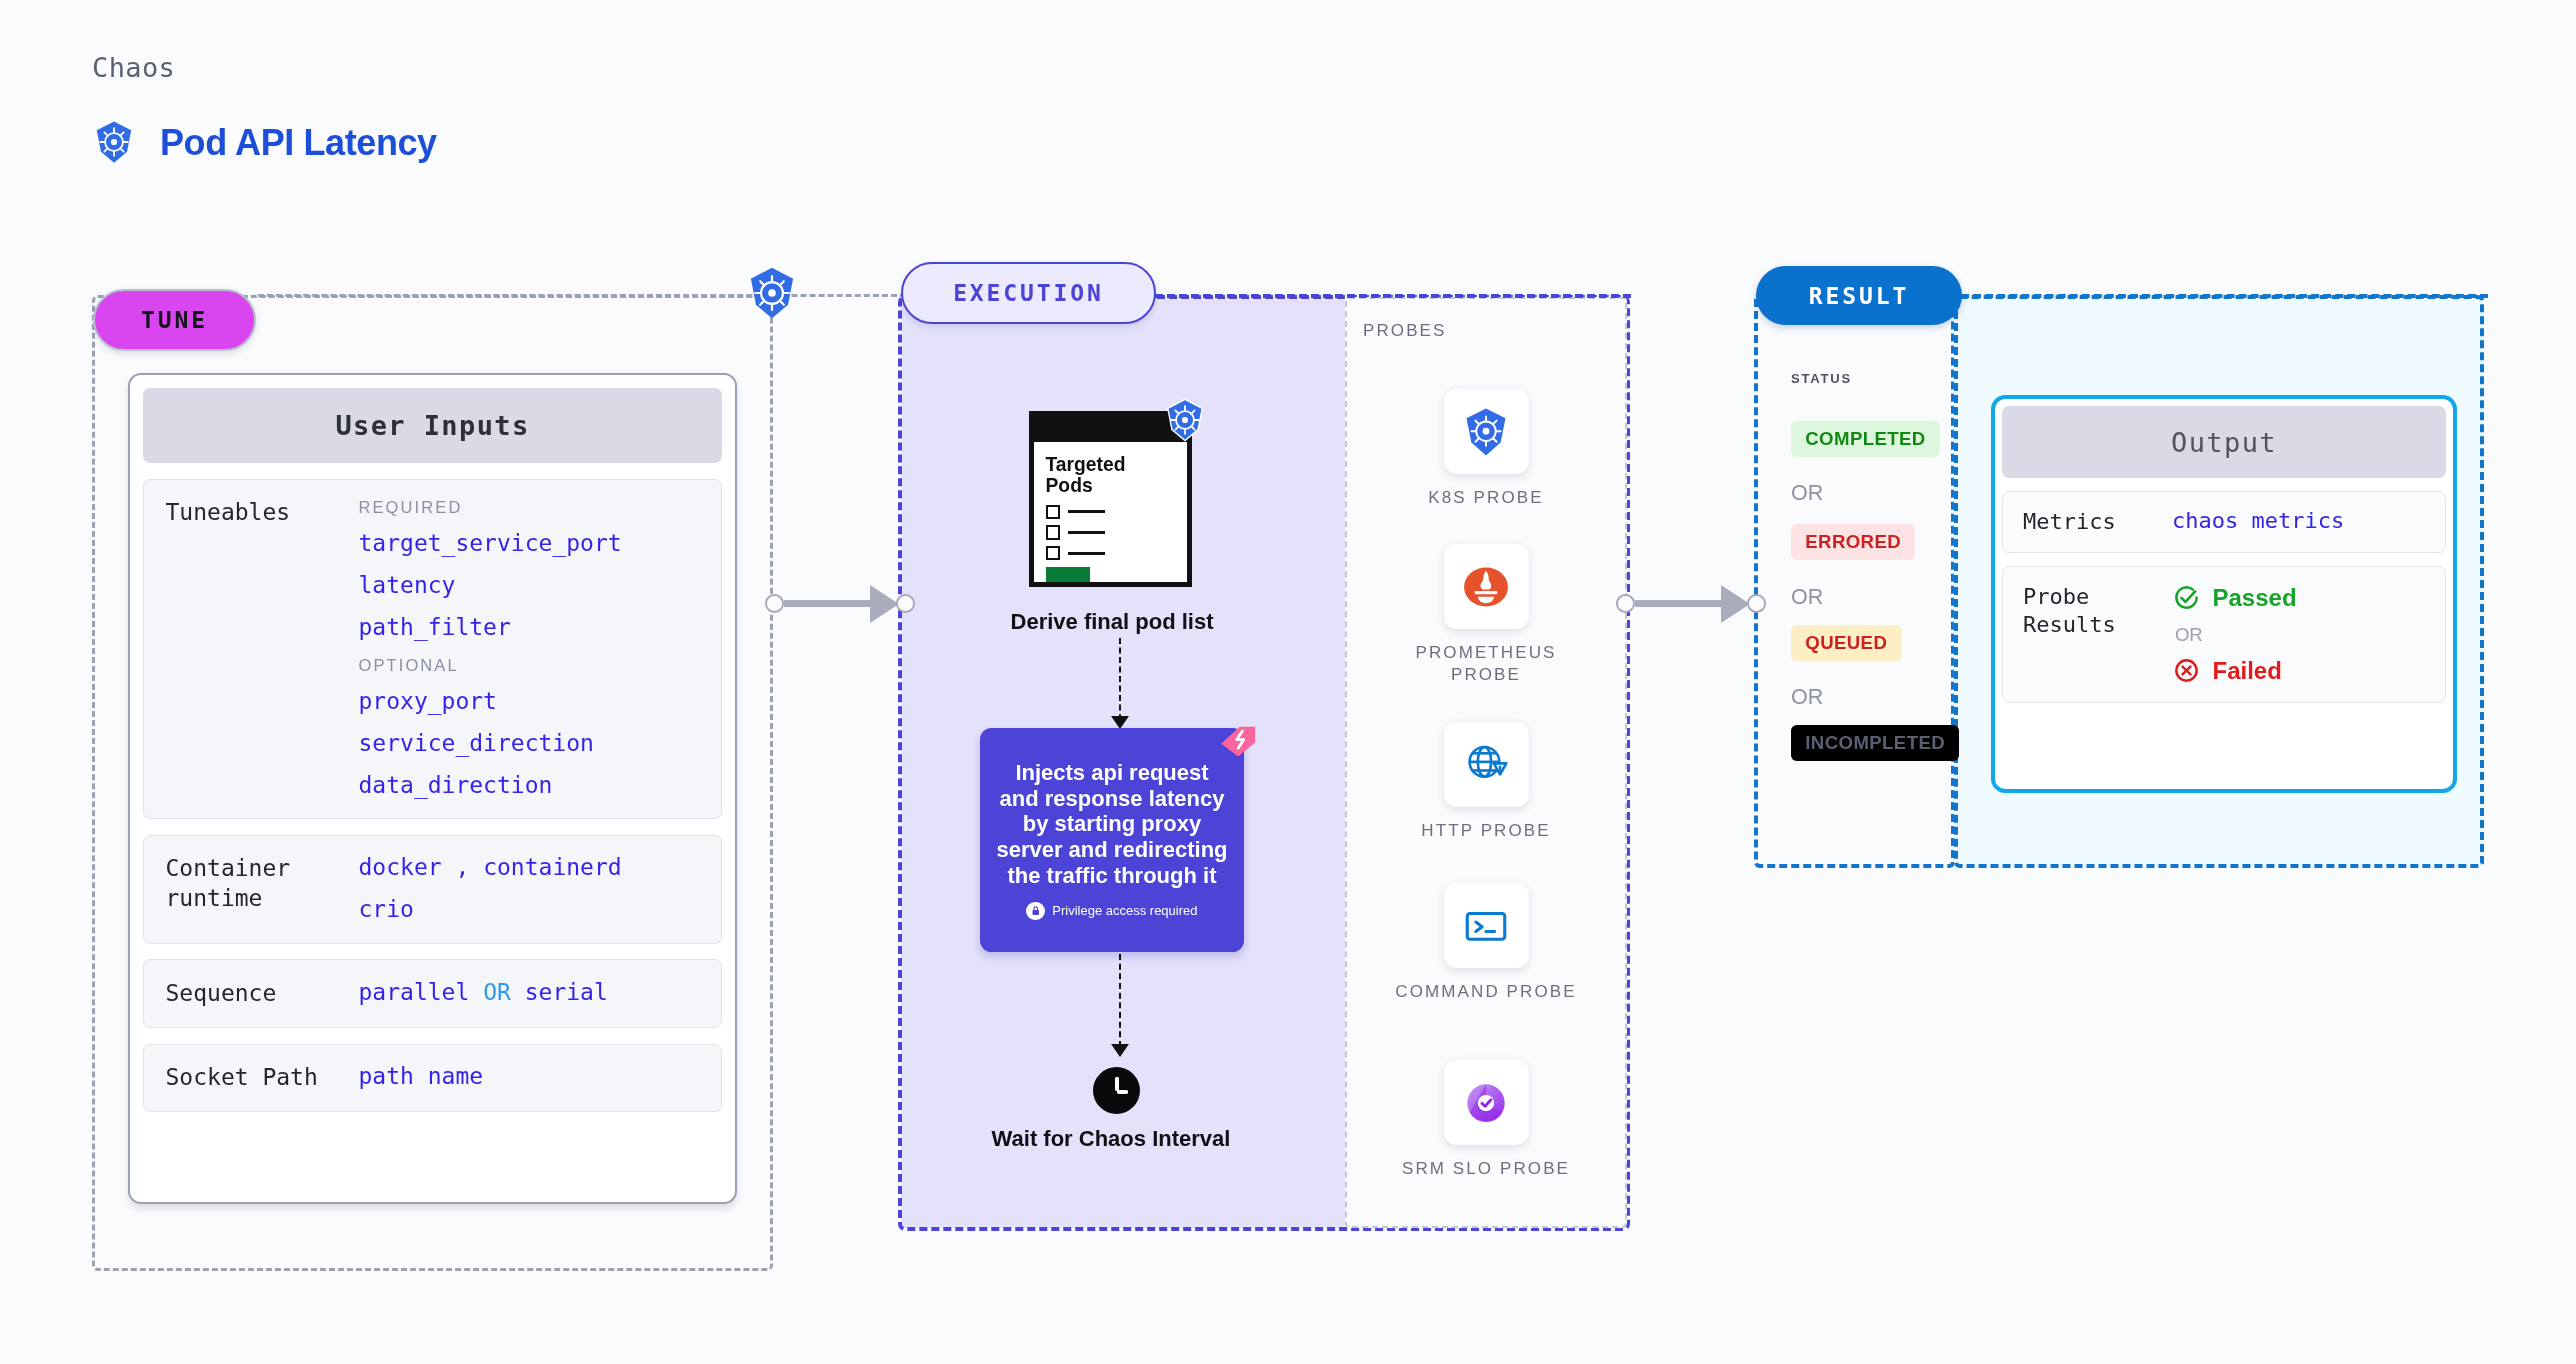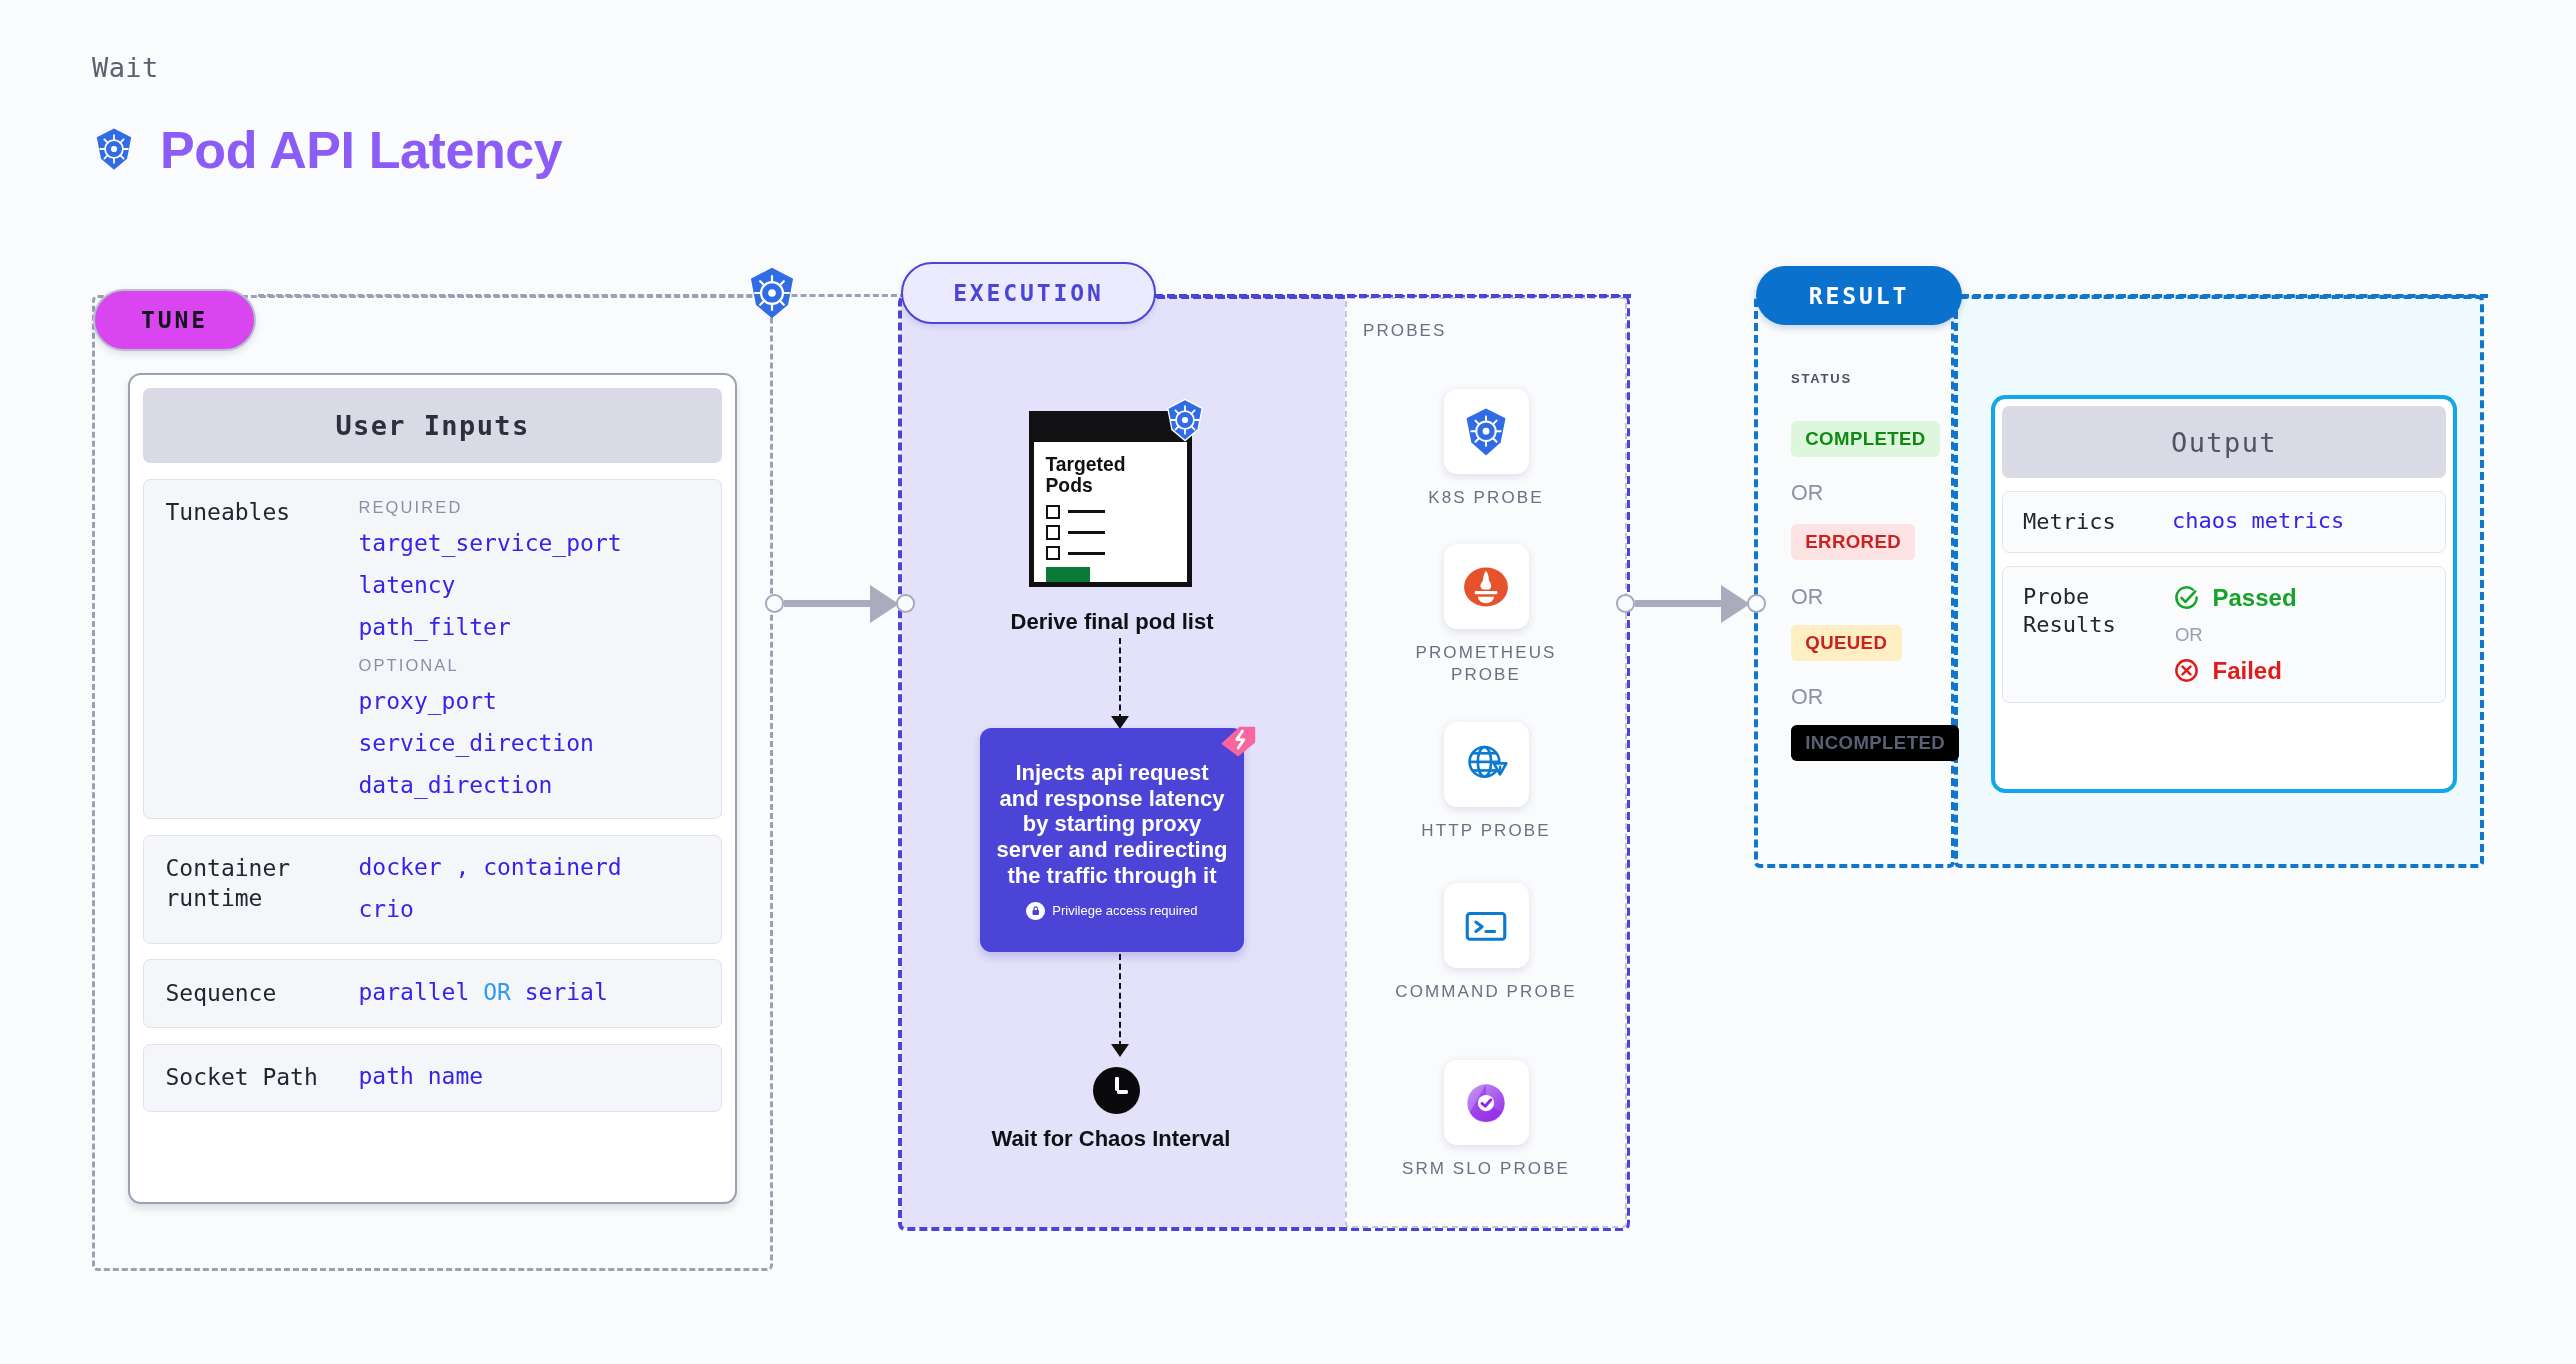--- a/index.html
+++ b/index.html
@@ -13,21 +13,21 @@
 
   
   .hdr-fault {
     position: absolute; left: 92px; top: 52px;
     font-family: "DejaVu Sans Mono", monospace;
     font-size: 27px; color: #5a6272; letter-spacing: 0.4px;
   }
   .hdr-title-row { position: absolute; left: 92px; top: 120px; display: flex; align-items: center; gap: 24px; }
   .hdr-title {
     font-family: "Liberation Sans", sans-serif;
-    font-size: 52px; font-weight: bold; color: #8b5cf6; letter-spacing: -0.4px;
+    font-size: 36px; font-weight: bold; color: #1d4ed8; letter-spacing: -0.4px;
   }
 
   
   .lane { position: absolute; }
   .lane-tune {
     left: 92px; top: 295px; width: 681px; height: 976px;
     border: 3.6px dashed #9aa1b1; border-radius: 5.7px; background: transparent;
   }
   .lane-exec {
     left: 898px; top: 295px; width: 732px; height: 936px;
@@ -272,21 +272,21 @@
   .res-or {
     font-family: "Liberation Sans", sans-serif; font-size: 18.6px; color: #9aa0ae;
     margin: 10px 0 10px 2.9px;
   }
 </style>
 </head>
 <body>
 
 <div class="page">
 
-  <div class="hdr-fault">Wait</div>
+  <div class="hdr-fault">Chaos</div>
   <div class="hdr-title-row">
     <span>
       <svg width="44" height="44" viewBox="0 0 64 64">
         <polygon points="32,2 57,15 51,46 32,62 13,46 7,15" fill="#326ce5"></polygon>
         <g stroke="#fff" stroke-width="2.6" fill="none" stroke-linecap="round">
           <circle cx="32" cy="32" r="13"></circle>
           <circle cx="32" cy="32" r="3.2" fill="#fff"></circle>
           <line x1="32" y1="19" x2="32" y2="12"></line>
             <line x1="32" y1="45" x2="32" y2="52"></line>
           <line x1="19" y1="32" x2="12" y2="32"></line>

